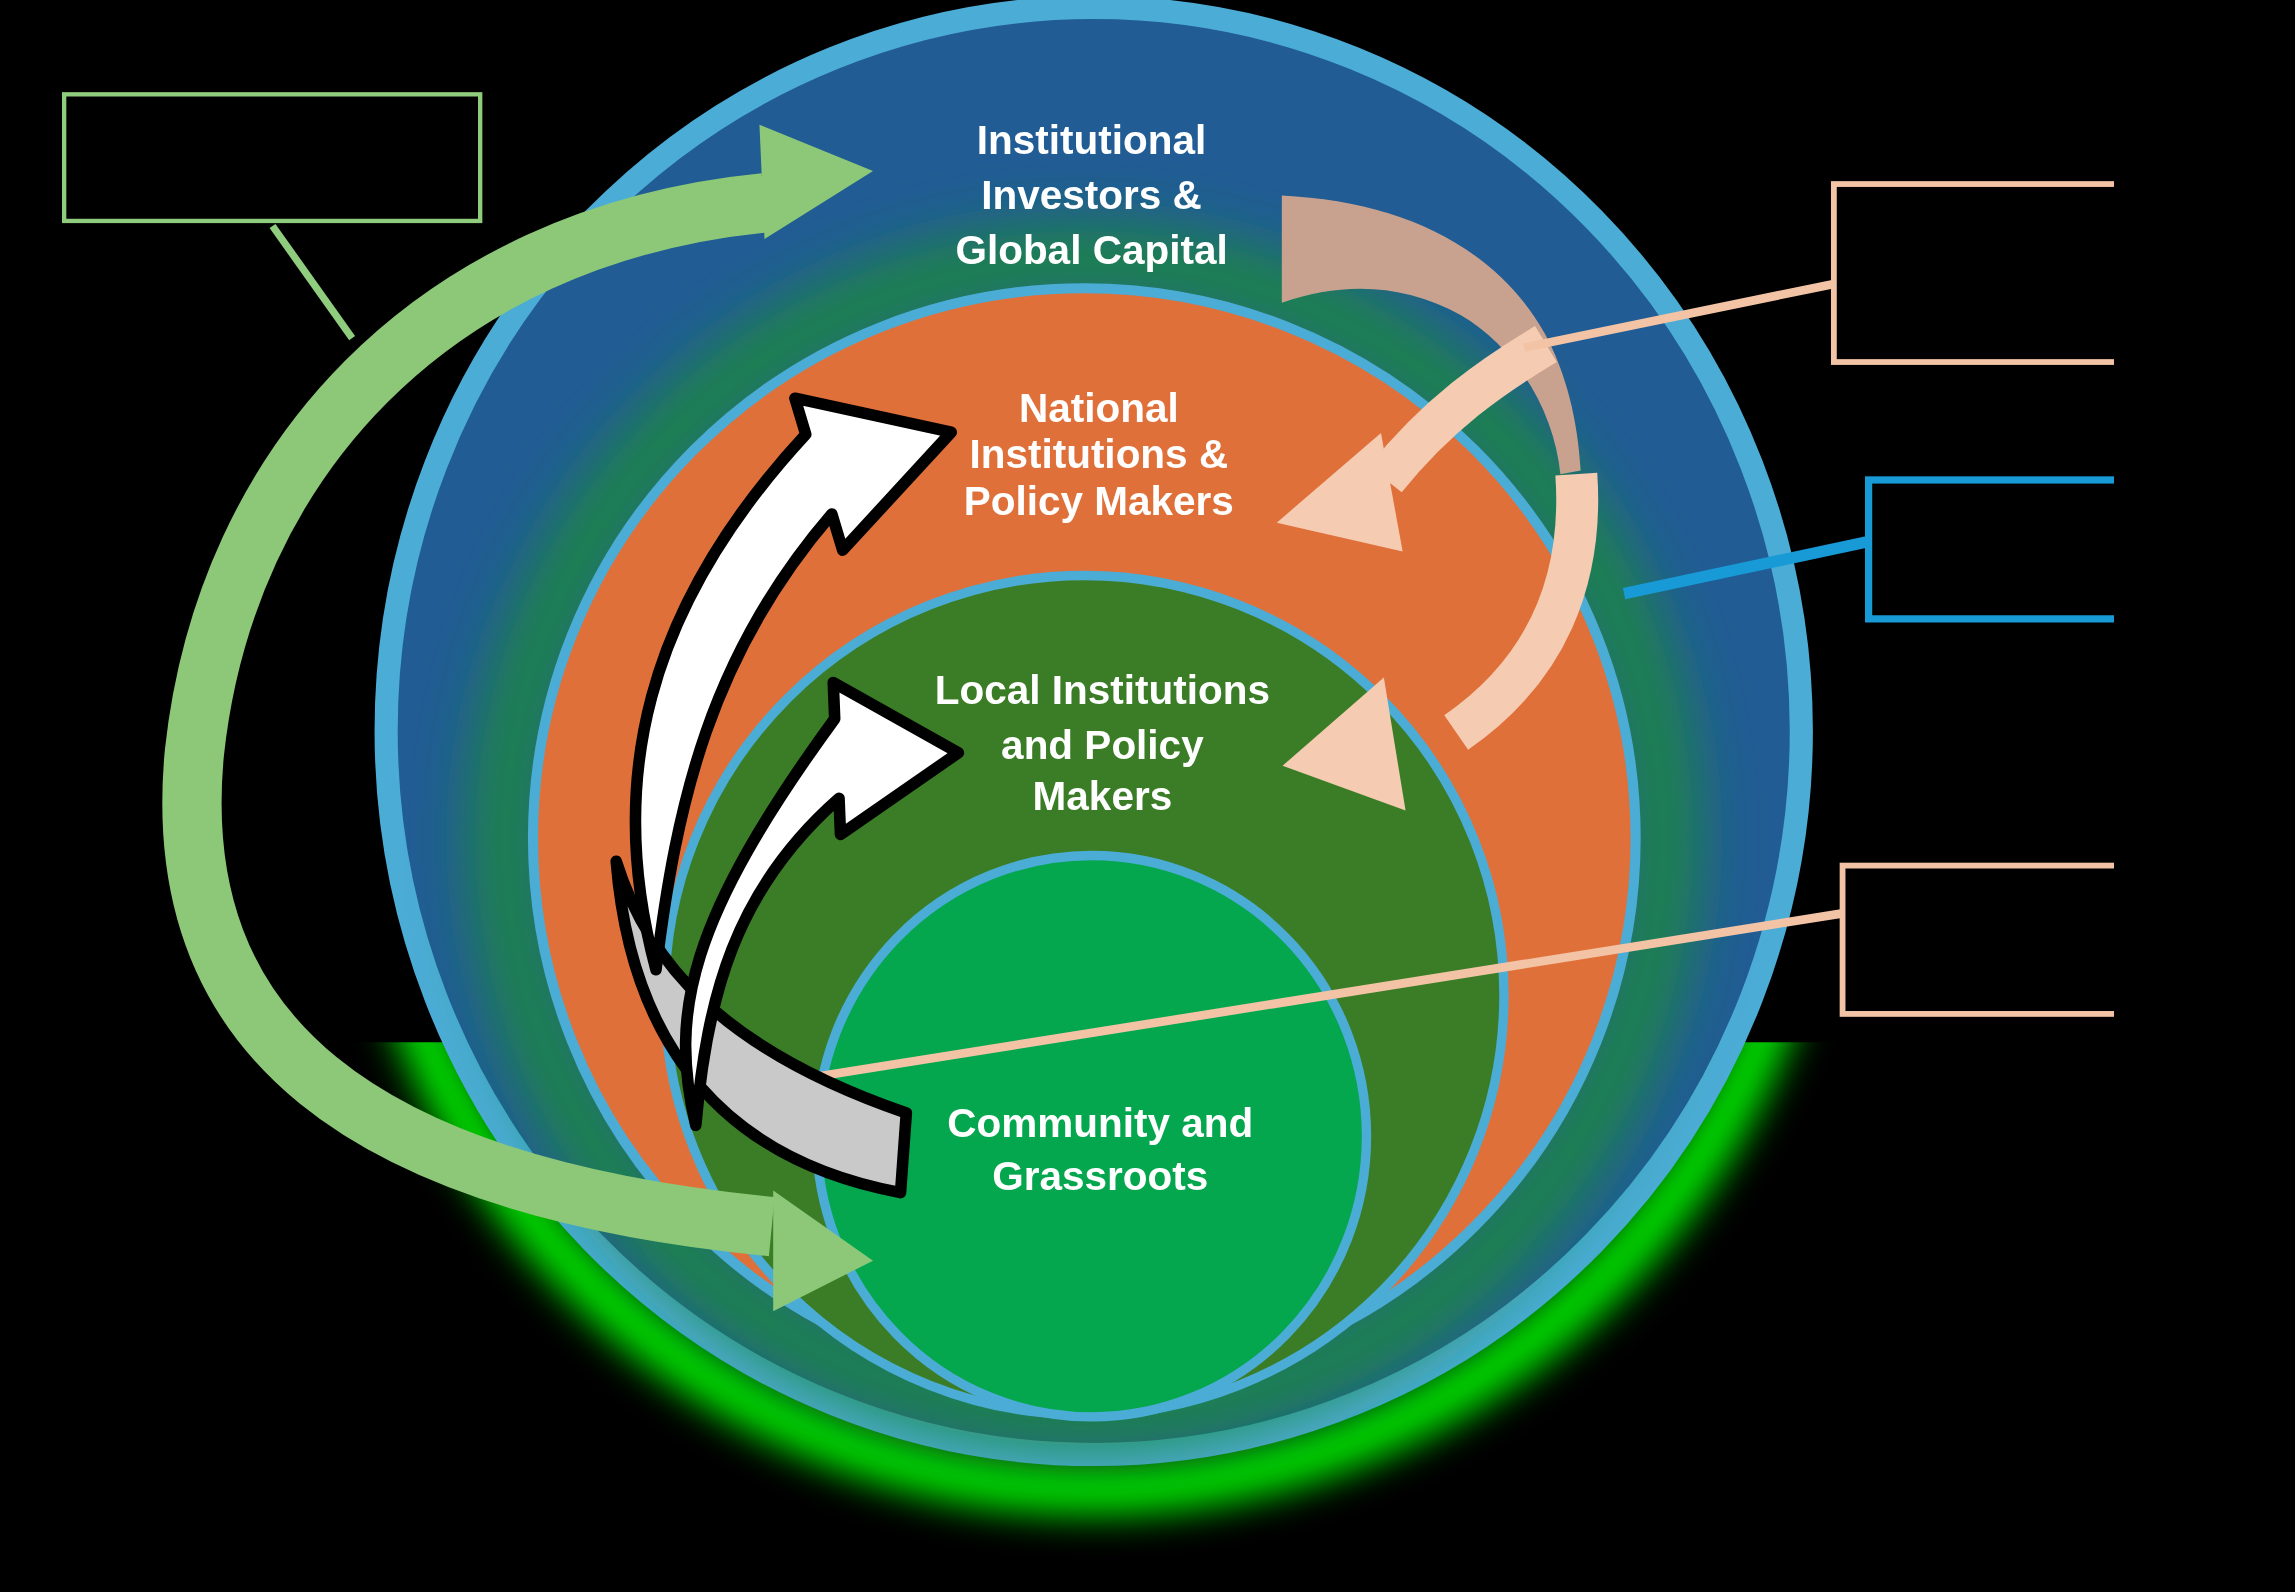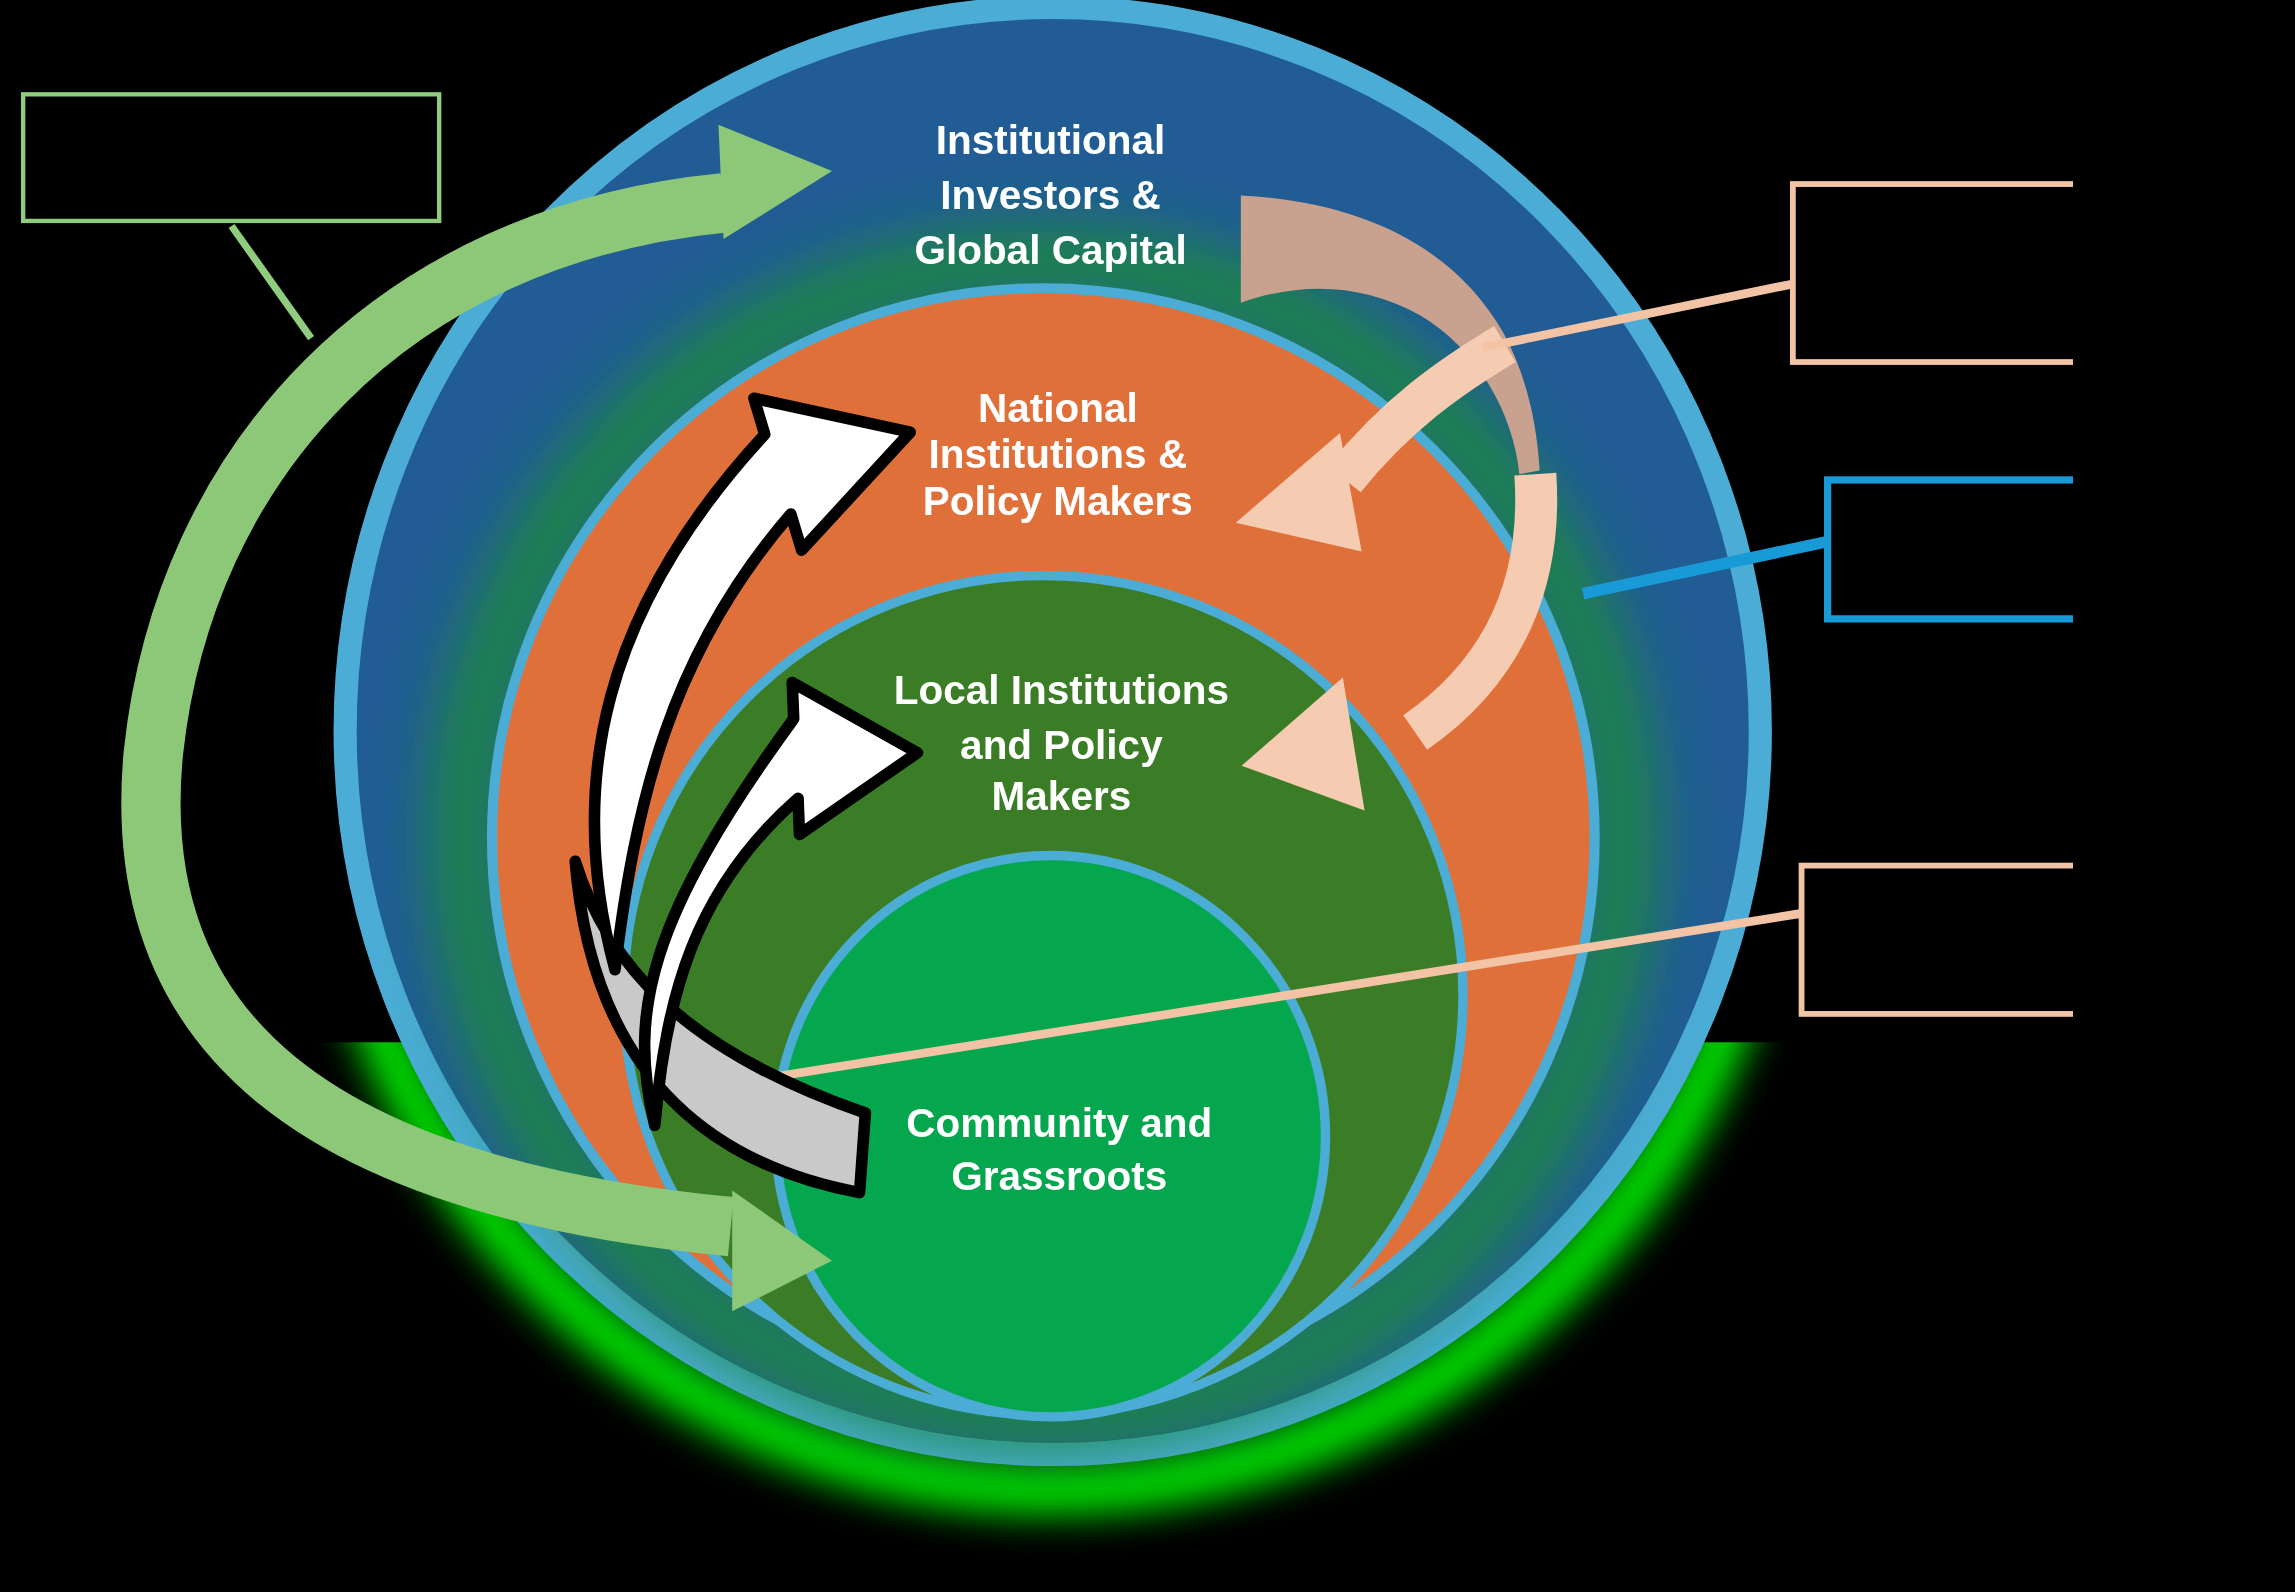--- a/index.html
+++ b/index.html
@@ -1,16 +1,16 @@
 <!DOCTYPE html>
 <html style="font-size:11.6px"><head>
 <meta charset="utf-8">
 <style>
   html,body{margin:0;padding:0;background:#000;}
-  .stage{position:relative;width:2073px;height:1593px;background:#000;overflow:hidden;}
+  .stage{position:relative;width:2073px;height:1593px;background:#000;overflow:hidden;padding-left:41px;}
   svg{display:block;}
   text{font-family:"Liberation Sans",sans-serif;font-weight:bold;fill:#ffffff;text-anchor:middle;}
   .ring-label{font-size:56px;}
 </style>
 </head>
 <body>
 
 <div class="stage">
 <svg viewBox="0 0 3172 2201" width="2295" height="1593">
 

